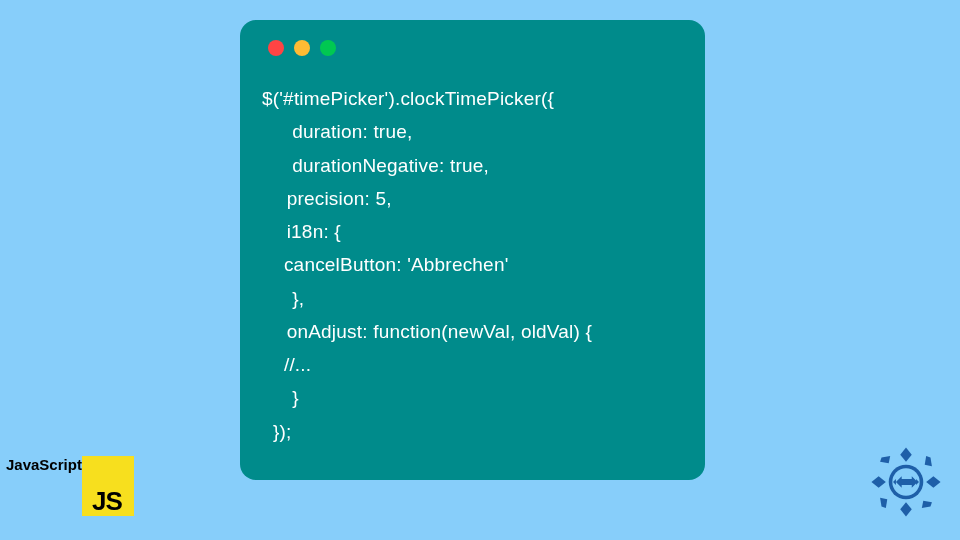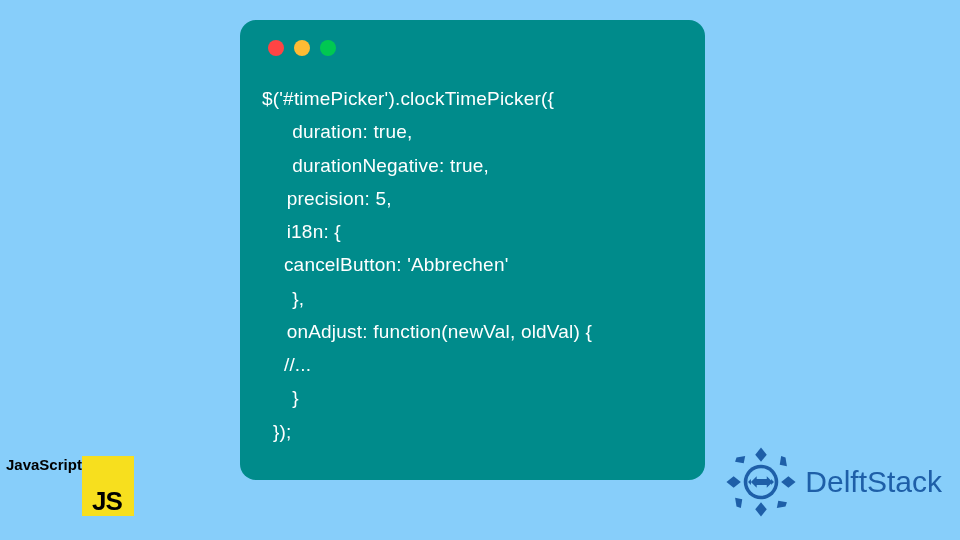--- a/index.html
+++ b/index.html
@@ -133,14 +133,13 @@
       <polygon points="84,84 72,86 74,76 86,78"></polygon>
       <polygon points="16,84 14,72 24,74 22,86"></polygon>
       <polygon points="16,16 28,14 26,24 14,22"></polygon>
       <circle cx="50" cy="50" r="24" fill="#1e5fa8"></circle>
       <circle cx="50" cy="50" r="19" fill="#87cefa"></circle>
       <polygon points="36,50 44,42 44,46 58,46 58,42 66,50 58,58 58,54 44,54 44,58" fill="#1e5fa8"></polygon>
       <polygon points="32,50 36,46 36,54" fill="#1e5fa8"></polygon>
       <polygon points="68,50 64,46 64,54" fill="#1e5fa8"></polygon>
     </g>
   </svg>
-  <div class="ds-text">DelftStack</div>
 </div>
 
 </body></html>

